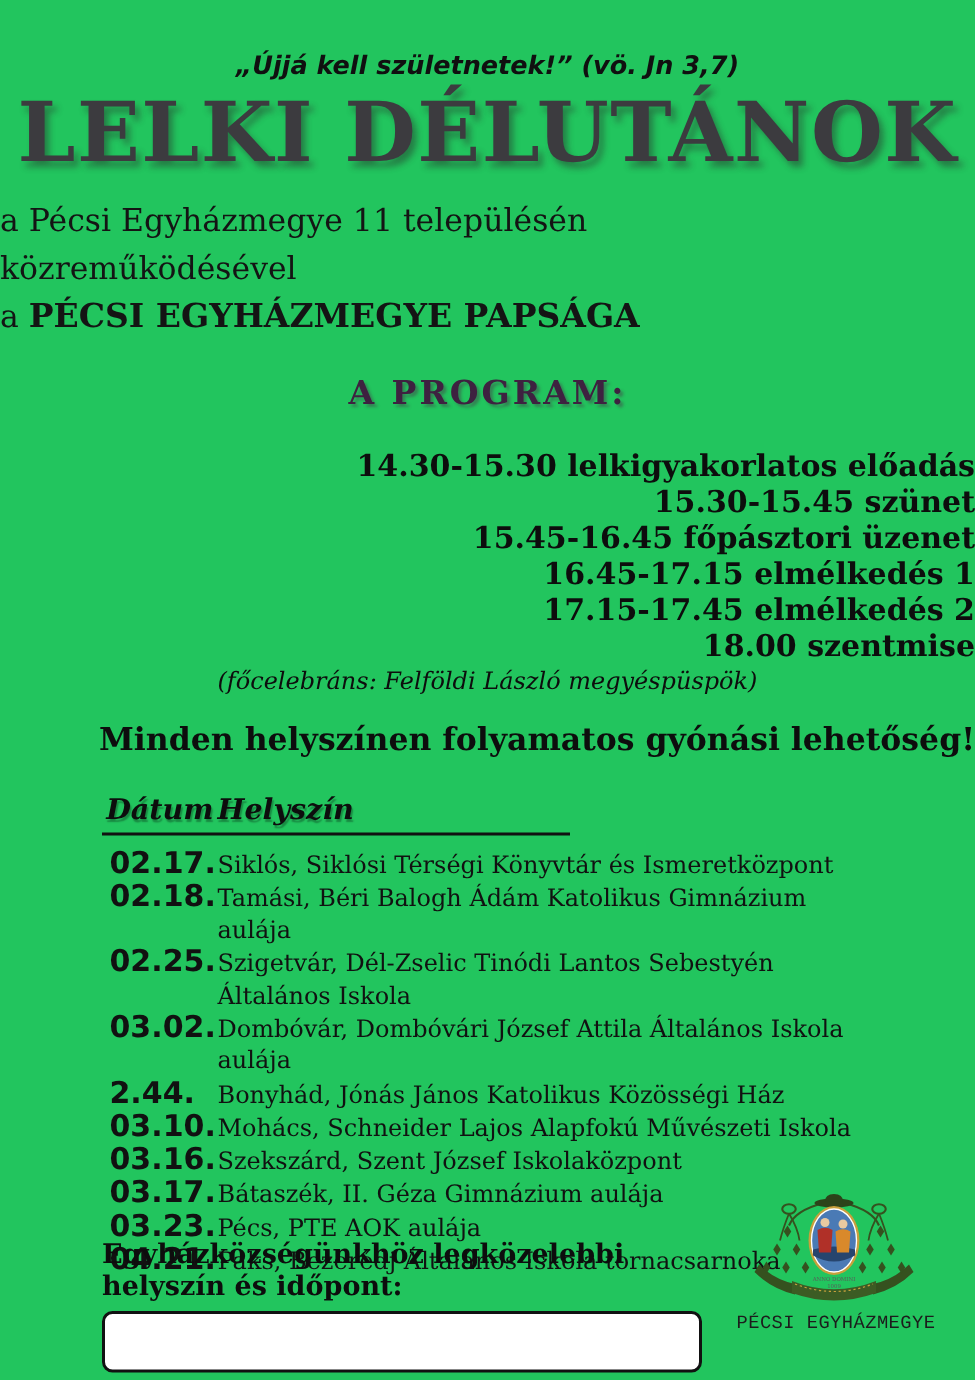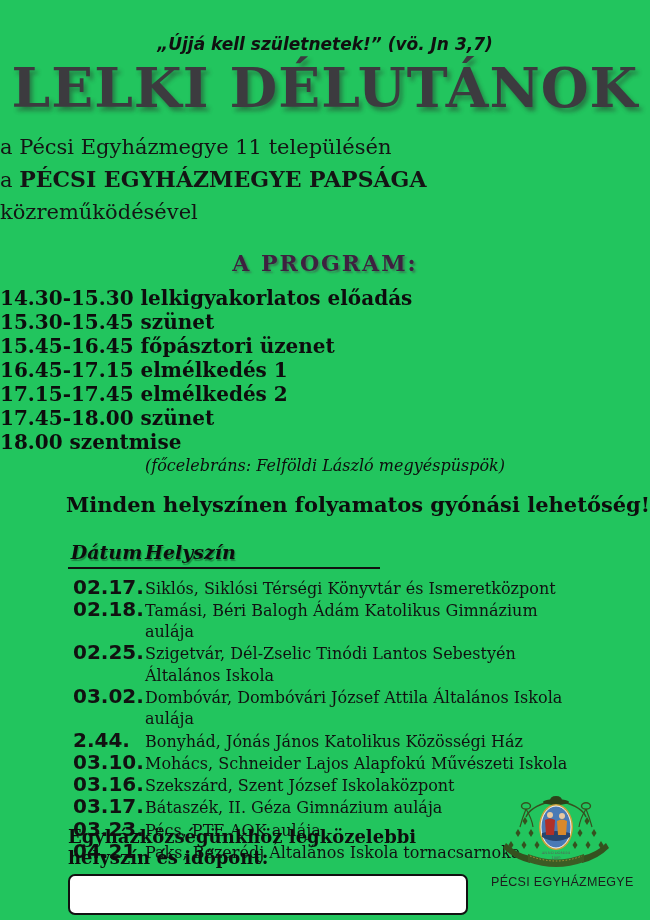--- a/index.html
+++ b/index.html
@@ -47,21 +47,21 @@
   
   .program-heading {
     margin-top: 22px;
     text-align: center;
     font-weight: bold;
     font-size: 22px;
     letter-spacing: 2px;
     color: #3e2140;
     text-shadow: 2px 2px 2px rgba(70,50,70,0.45);
   }
-  .program-list { margin-top: 10px; text-align: left; }
+  .program-list { margin-top: 23px; text-align: right; }
   .program-item {
     font-weight: bold;
     font-size: 20px;
     line-height: 24px;
     color: #0d0d0d;
   }
   .celebrant {
     text-align: center;
     font-style: italic;
     font-size: 16px;
@@ -133,51 +133,50 @@
     outline: none;
   }
   .footer-logo {
     margin-left: 18px;
     width: 130px;
     text-align: center;
   }
   .logo-crest { display: block; margin: 0 auto; }
   .logo-caption {
     margin-top: 2px;
-    font-family: Liberation Sans, sans-serif;
+    font-family: Liberation Mono, monospace;
     font-size: 12.5px;
     letter-spacing: 0.3px;
     color: #1c1c1c;
     white-space: nowrap;
   }
 </style>
 </head>
 <body>
 
 <div class="page">
 
   <div class="quote">„Újjá kell születnetek!” (vö. Jn 3,7)</div>
 
   <div class="title">LELKI DÉLUTÁNOK</div>
 
   <div class="subtitle">
     <div>a Pécsi Egyházmegye 11 településén</div>
+    <div>közreműködésével</div>
     <div><span>a </span><span class="bold-caps">PÉCSI EGYHÁZMEGYE PAPSÁGA</span></div>
-    <div>közreműködésével</div>
   </div>
 
   <div class="program-heading">A PROGRAM:</div>
 
   <div class="program-list">
       <div class="program-item">14.30-15.30 lelkigyakorlatos előadás</div>
       <div class="program-item">15.30-15.45 szünet</div>
       <div class="program-item">15.45-16.45 főpásztori üzenet</div>
       <div class="program-item">16.45-17.15 elmélkedés 1</div>
       <div class="program-item">17.15-17.45 elmélkedés 2</div>
-      <div class="program-item">17.45-18.00 szünet</div>
       <div class="program-item">18.00 szentmise</div>
     </div>
 
   <div class="celebrant">(főcelebráns: Felföldi László megyéspüspök)</div>
 
   <div class="confession">Minden helyszínen folyamatos gyónási lehetőség!</div>
 
   <div class="schedule">
     <div class="schedule-header">
       <span class="hdr-date">Dátum</span>

